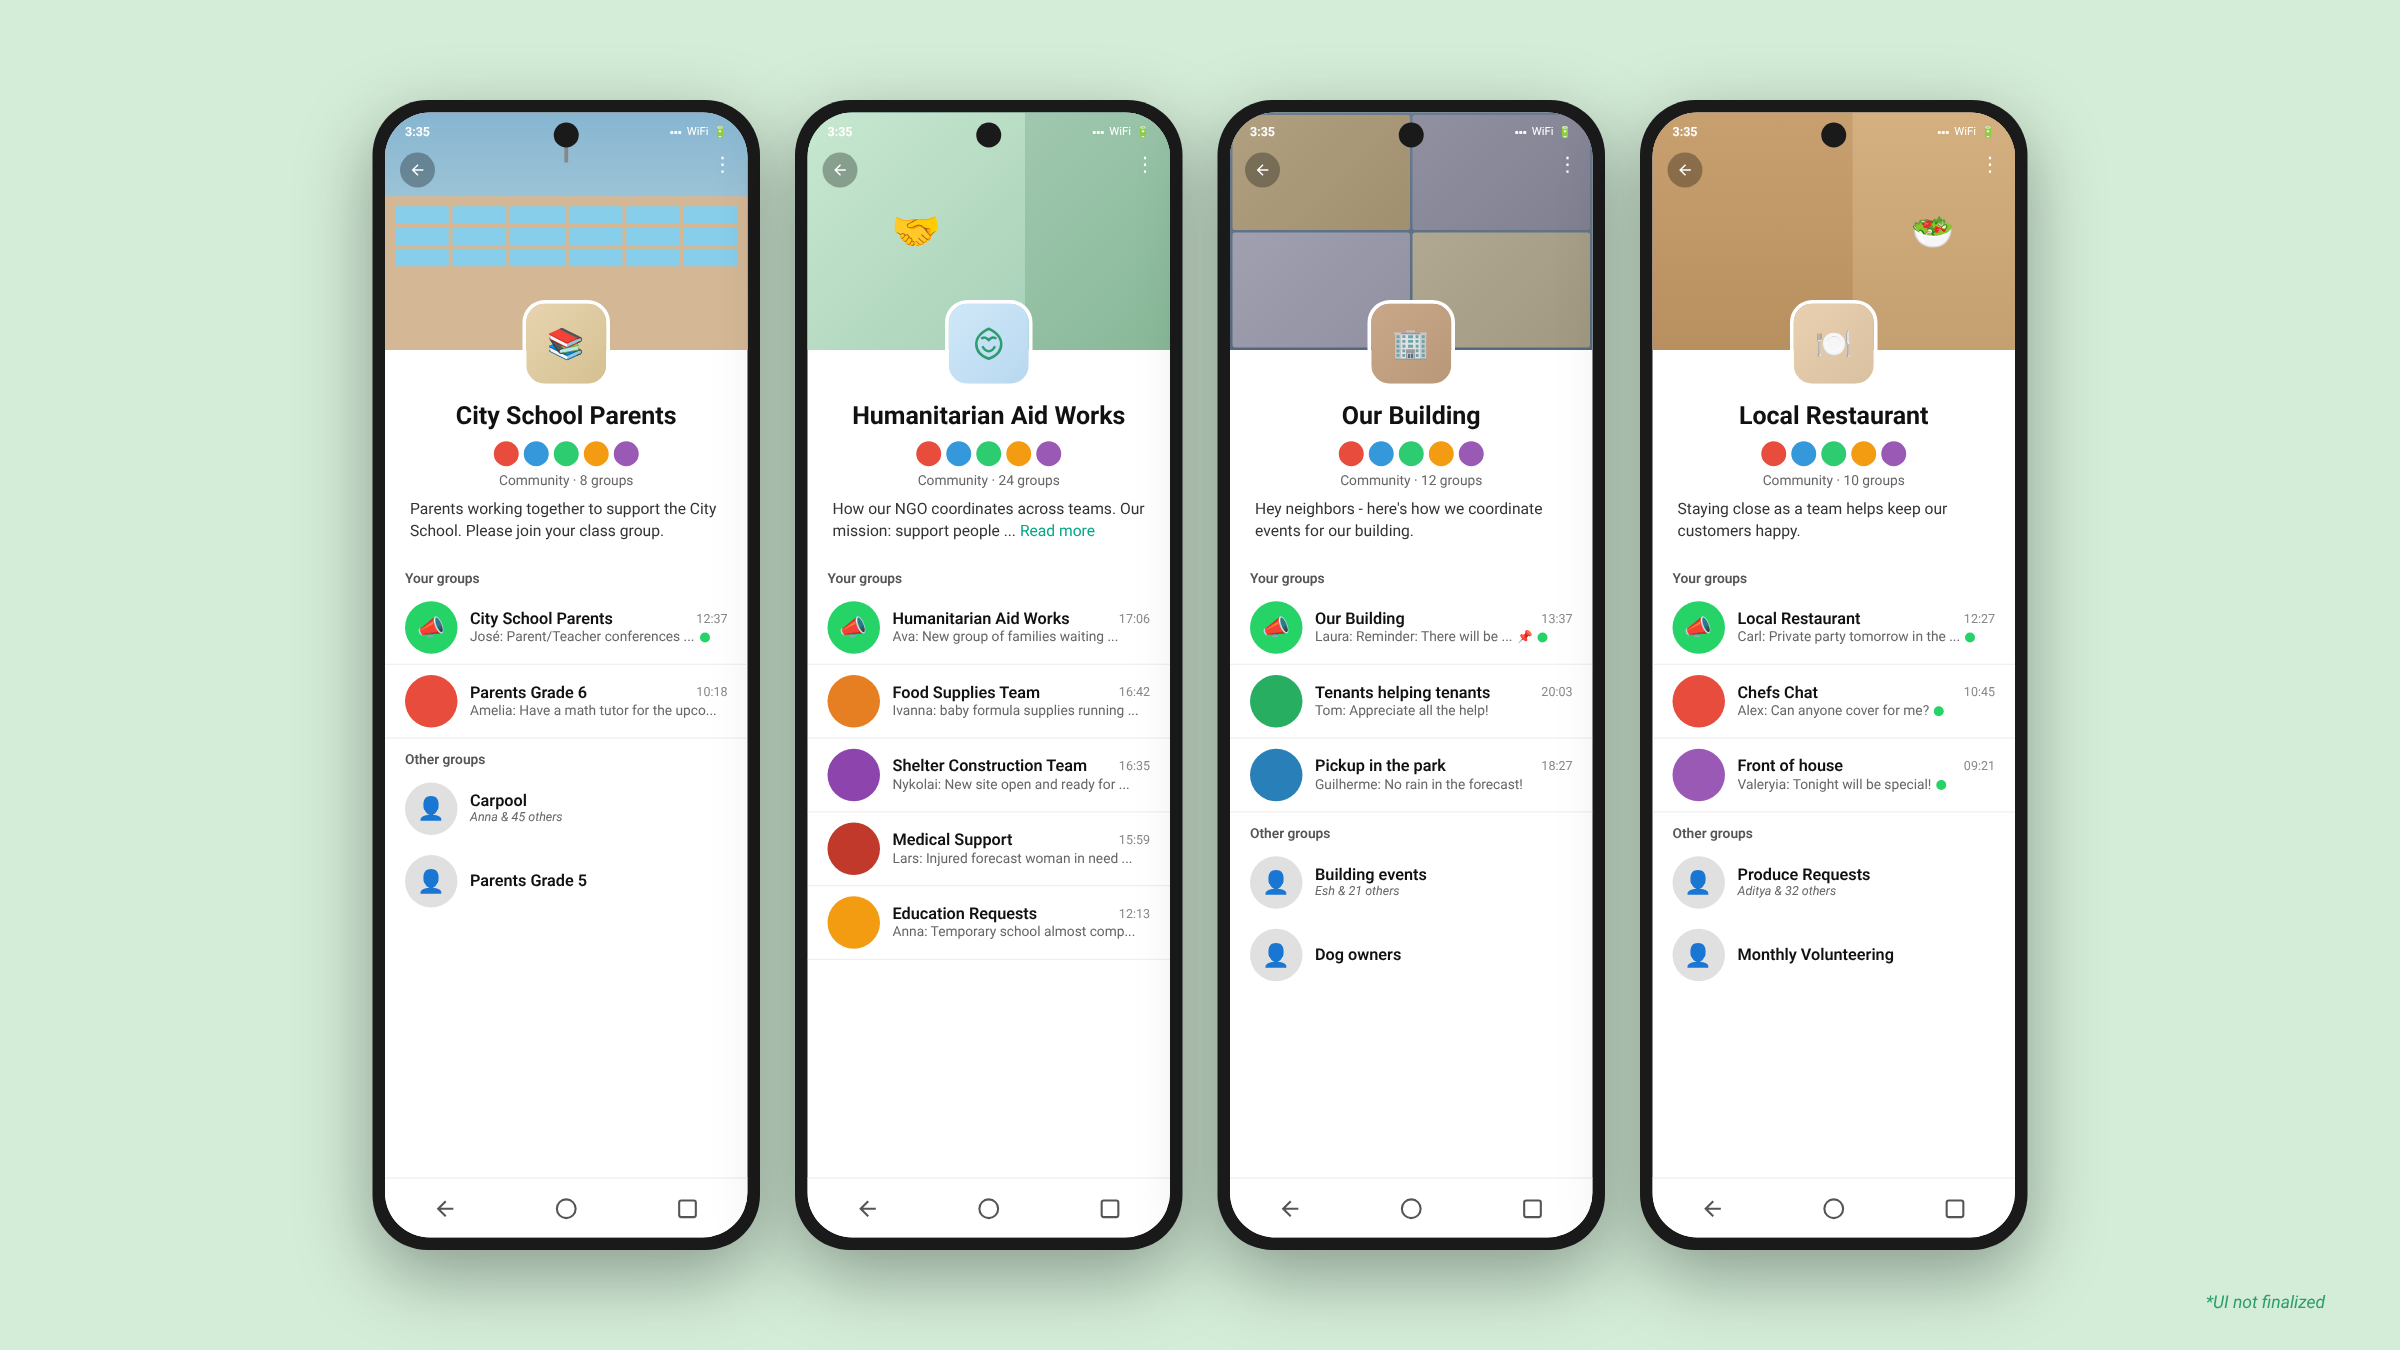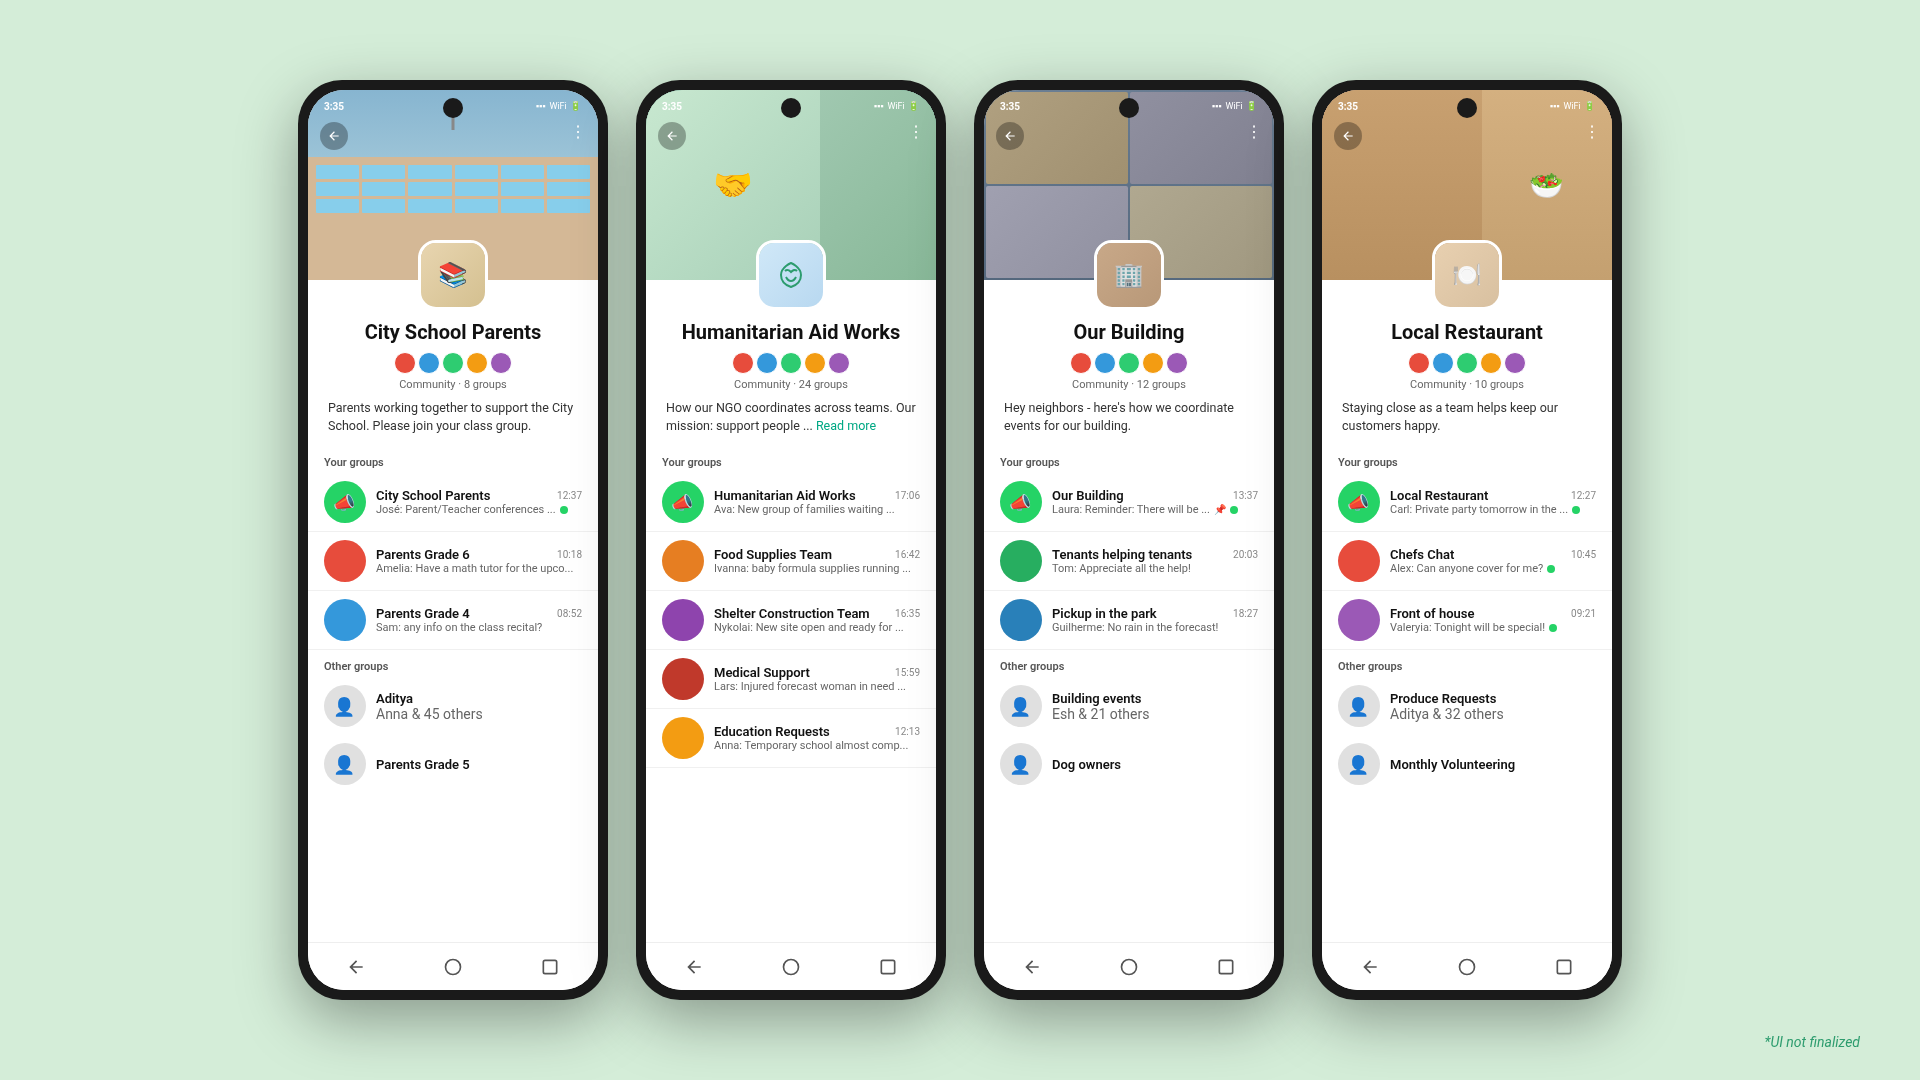--- a/index.html
+++ b/index.html
@@ -280,22 +280,23 @@
     }
     .other-group-info {
       flex: 1;
     }
     .other-group-name {
       font-size: 13px;
       font-weight: 600;
       color: #111;
     }
     .other-group-members {
-      font-size: 14px;
+      font-size: 10px;
       color: #666;
+      font-style: italic;
     }
     
     .bottom-nav {
       height: 48px;
       background: white;
       border-top: 1px solid #eee;
       display: flex;
       align-items: center;
       justify-content: space-around;
       flex-shrink: 0;
@@ -437,40 +438,27 @@
         <div class="group-name-row">
           <span class="group-name">Parents Grade 6</span>
           <span class="group-time">10:18</span>
         </div>
         <div class="group-preview">
           <span>Amelia: Have a math tutor for the upco...</span>
 
         </div>
       </div>
     </div>
-          <div class="group-item">
-      <div class="group-avatar photo" style="background:#3498db;"></div>
-      <div class="group-info">
-        <div class="group-name-row">
-          <span class="group-name">Parents Grade 4</span>
-          <span class="group-time">08:52</span>
-        </div>
-        <div class="group-preview">
-          <span>Sam: any info on the class recital?</span>
-
-        </div>
-      </div>
-    </div>
         <div class="section-label">Other groups</div>
           <div class="other-group-item">
         <div class="other-group-avatar">
           <span class="person-icon">👤</span>
         </div>
         <div class="other-group-info">
-          <div class="other-group-name">Aditya</div>
+          <div class="other-group-name">Carpool</div>
           <div class="other-group-members">Anna &amp; 45 others</div>
         </div>
       </div>
           <div class="other-group-item">
         <div class="other-group-avatar">
           <span class="person-icon">👤</span>
         </div>
         <div class="other-group-info">
           <div class="other-group-name">Parents Grade 5</div>
 

